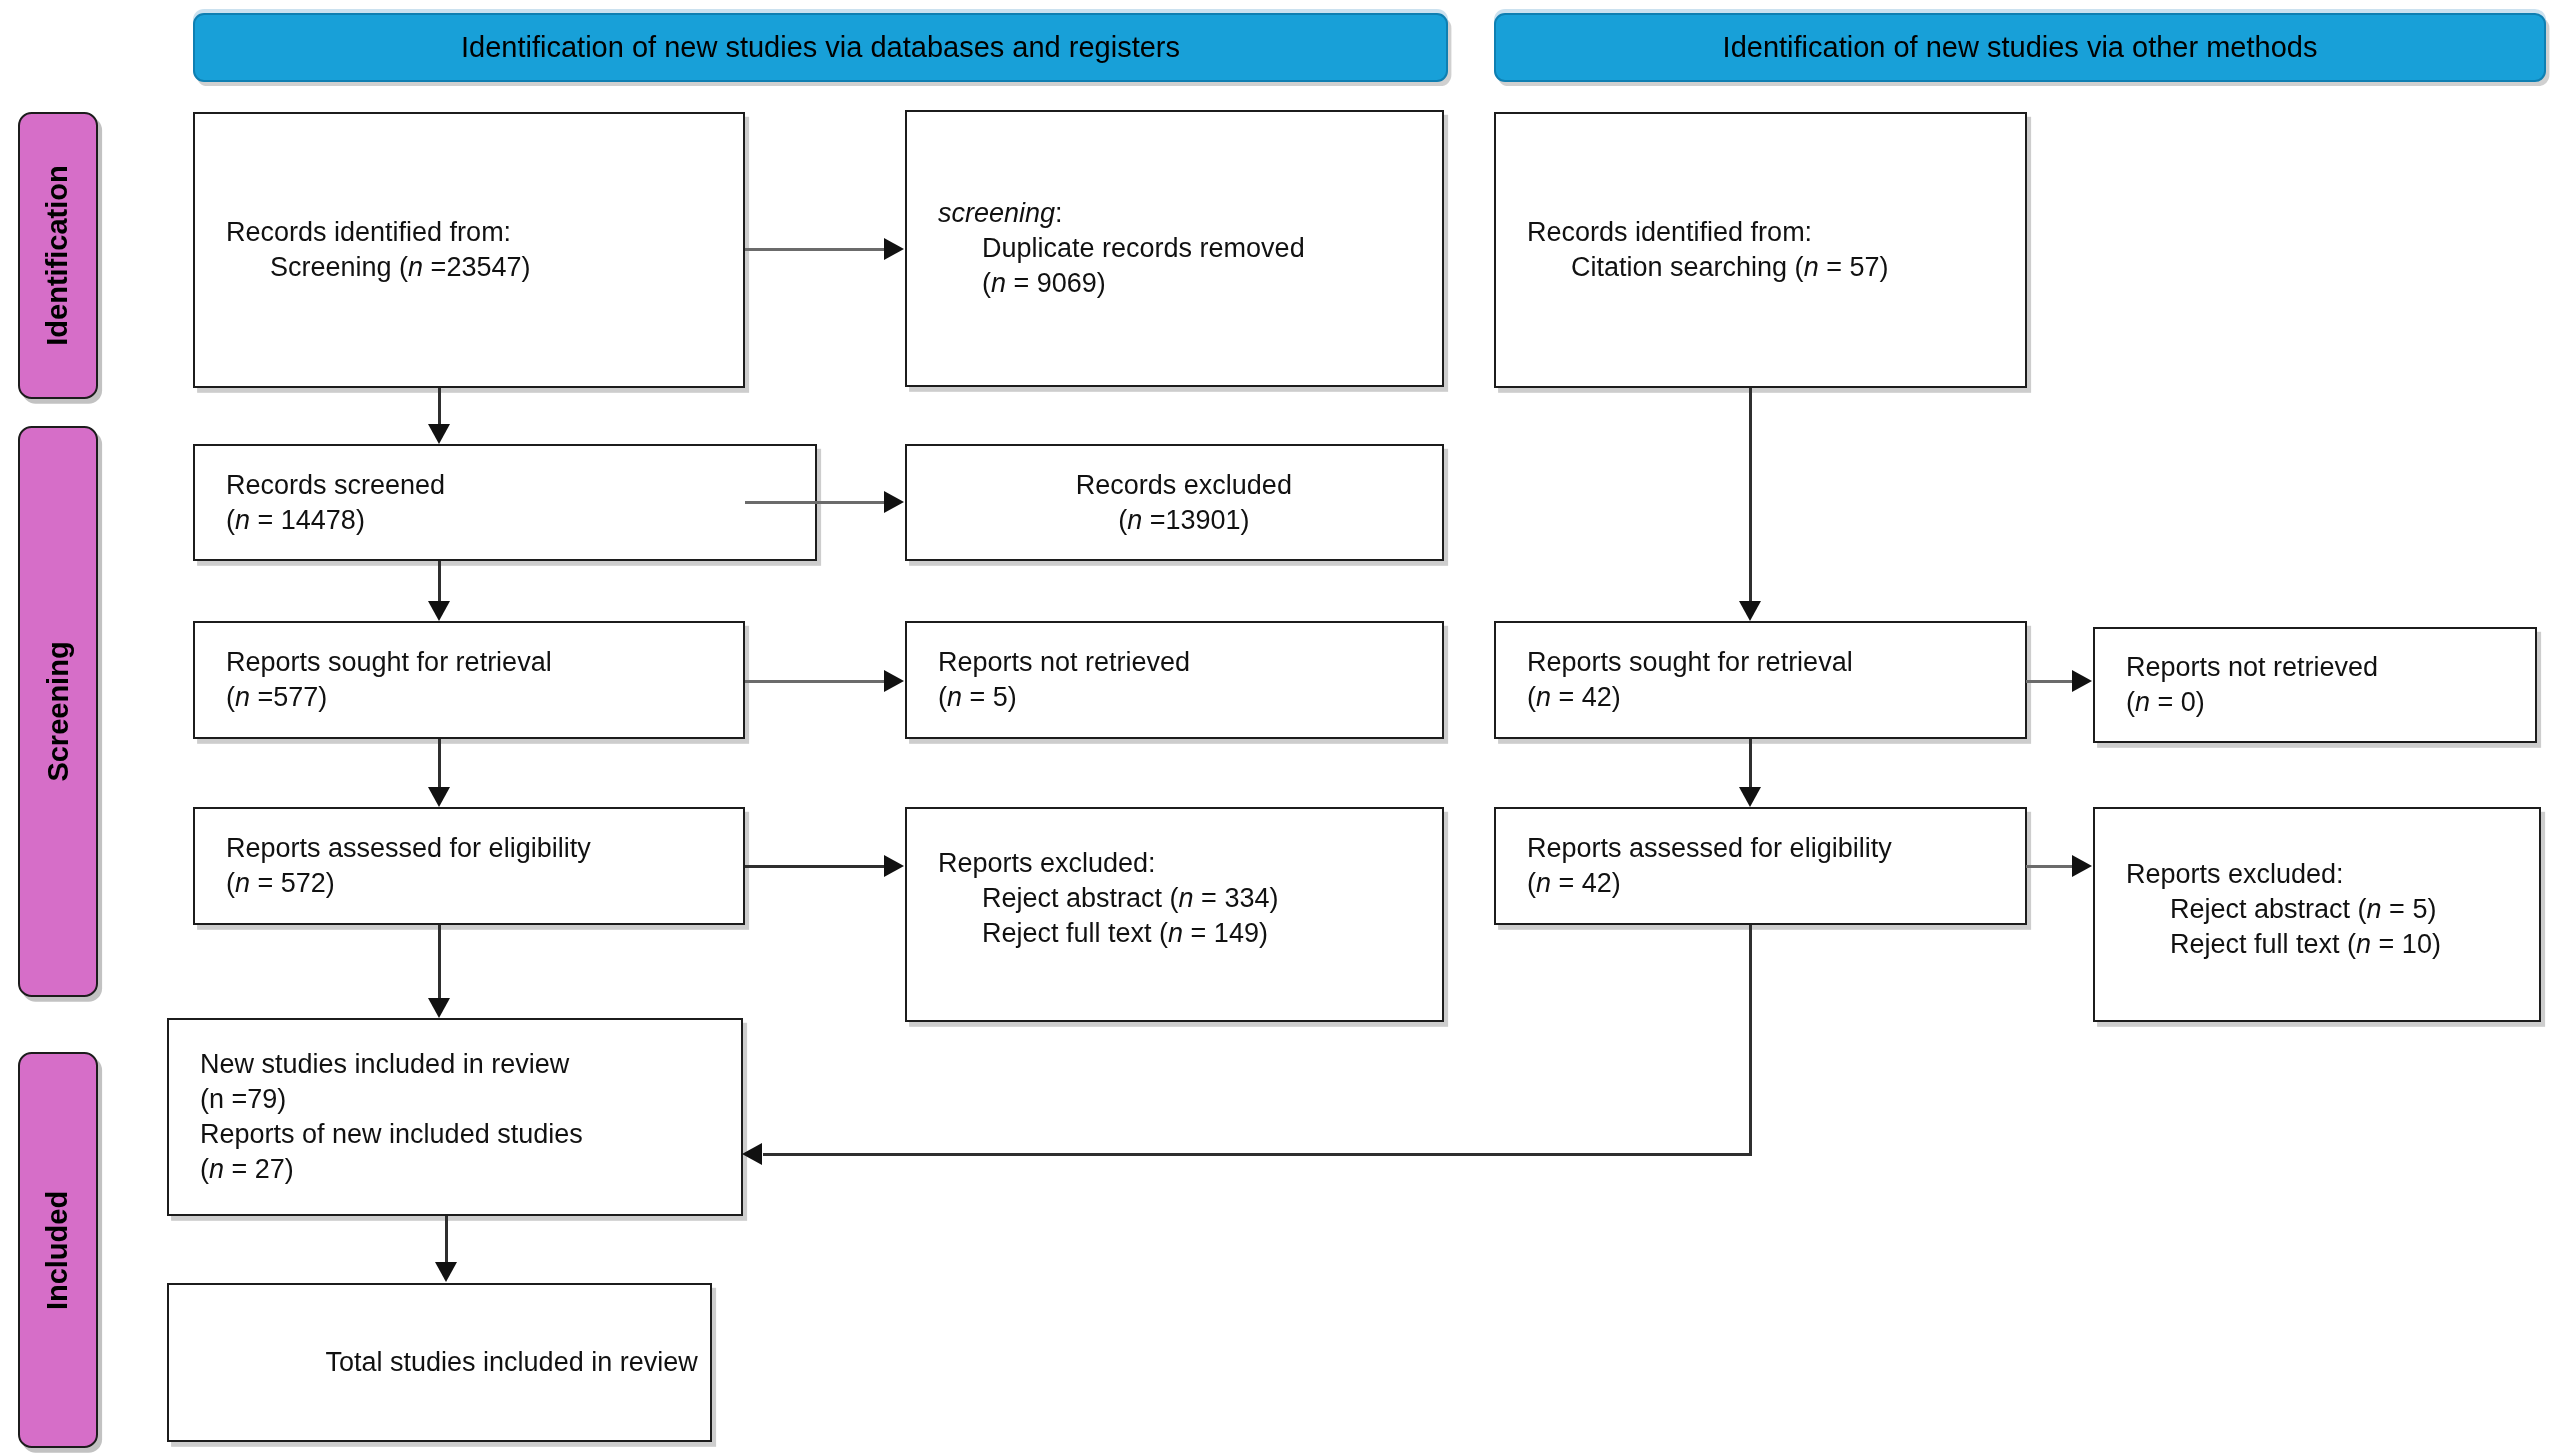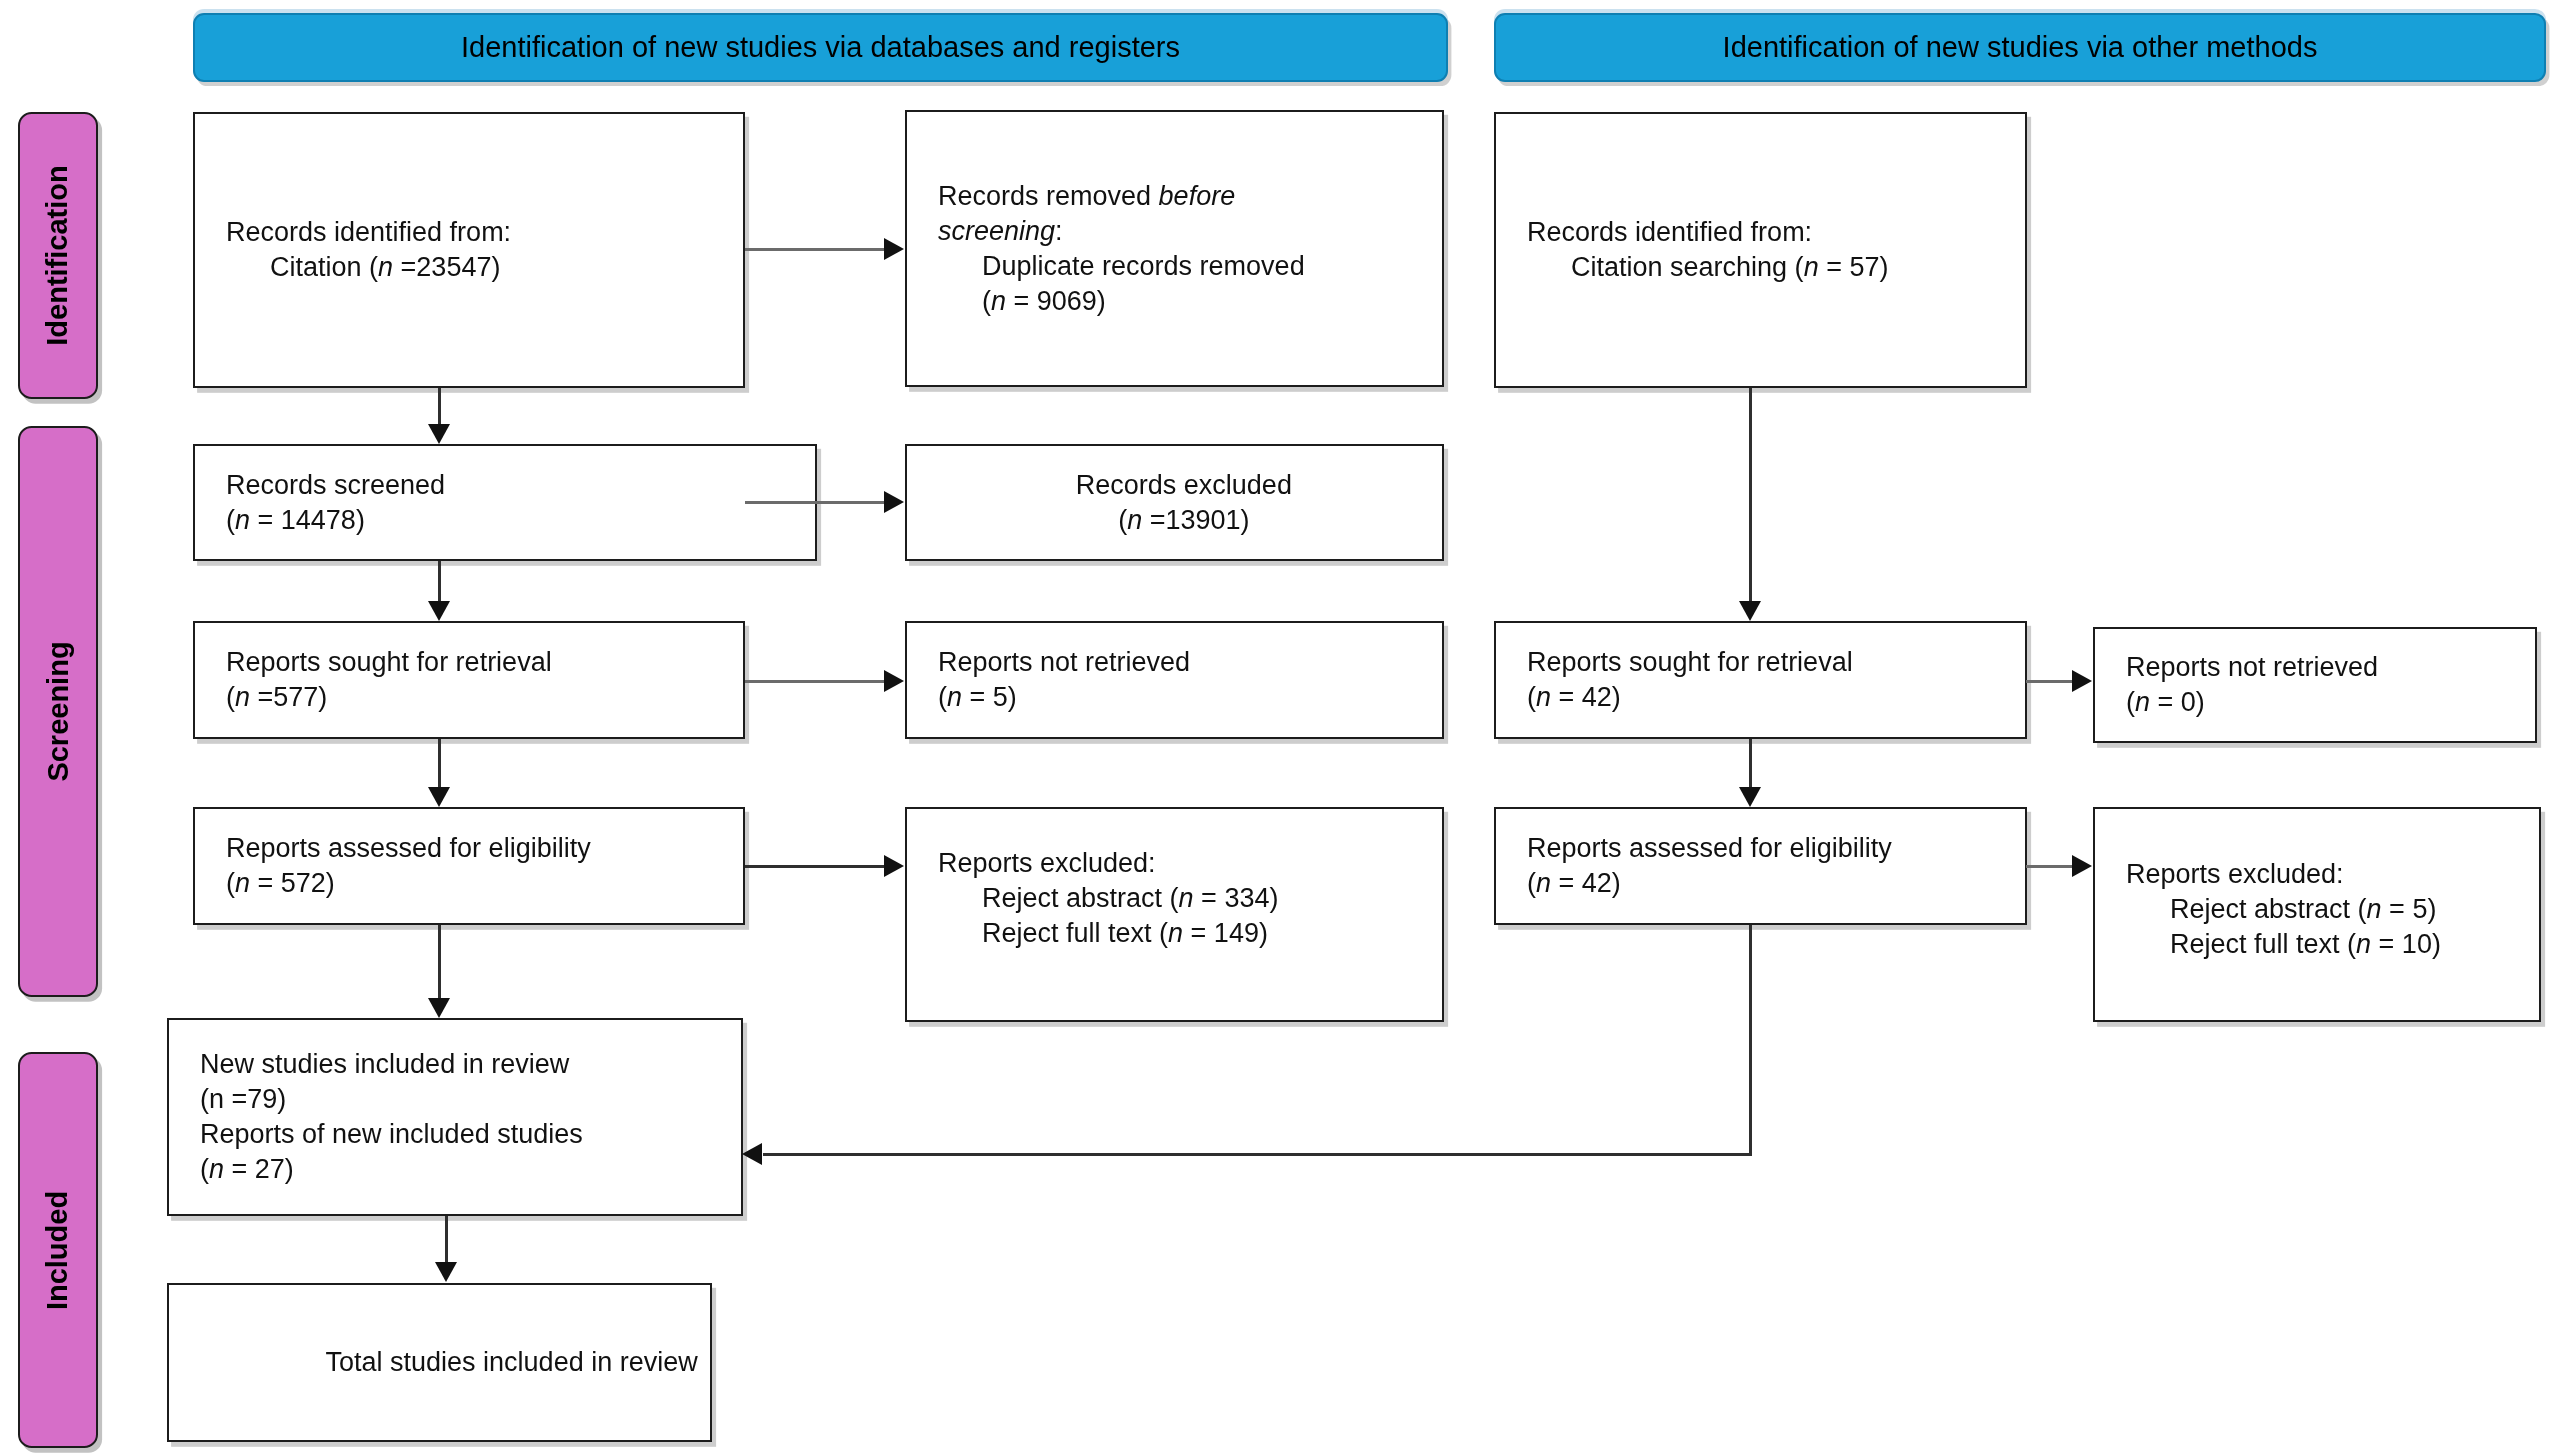--- a/index.html
+++ b/index.html
@@ -49,24 +49,23 @@
   </div>
   <div class="stage" style="left: 17.7px; top: 426px; width: 76px; height: 567px; background: rgb(214, 110, 200);">
     <span>Screening</span>
   </div>
   <div class="stage" style="left: 17.7px; top: 1052px; width: 76px; height: 392px; background: rgb(214, 110, 200);">
     <span>Included</span>
   </div>
 
   <div class="box" style="left:193px;top:112px;width:552px;height:276px;">
       <div class="line"><span>Records identified from:</span></div>
-      <div class="line ind"><span>Citation (</span><span class="it">n</span><span> =23547)</span></div>
+      <div class="line ind"><span>Screening (</span><span class="it">n</span><span> =23547)</span></div>
     </div>
   <div class="box" style="left:905px;top:110px;width:539px;height:277px;">
-      <div class="line"><span>Records removed </span><span class="it">before</span></div>
       <div class="line"><span class="it">screening</span><span>:</span></div>
       <div class="line ind"><span>Duplicate records removed</span></div>
       <div class="line ind"><span>(</span><span class="it">n</span><span> = 9069)</span></div>
     </div>
   <div class="box" style="left:193px;top:444px;width:624px;height:117px;">
       <div class="line"><span>Records screened</span></div>
       <div class="line"><span>(</span><span class="it">n</span><span> = 14478)</span></div>
     </div>
   <div class="box" style="left:905px;top:444px;width:539px;height:117px;text-align:center;">
       <div class="line"><span>Records excluded</span></div>

